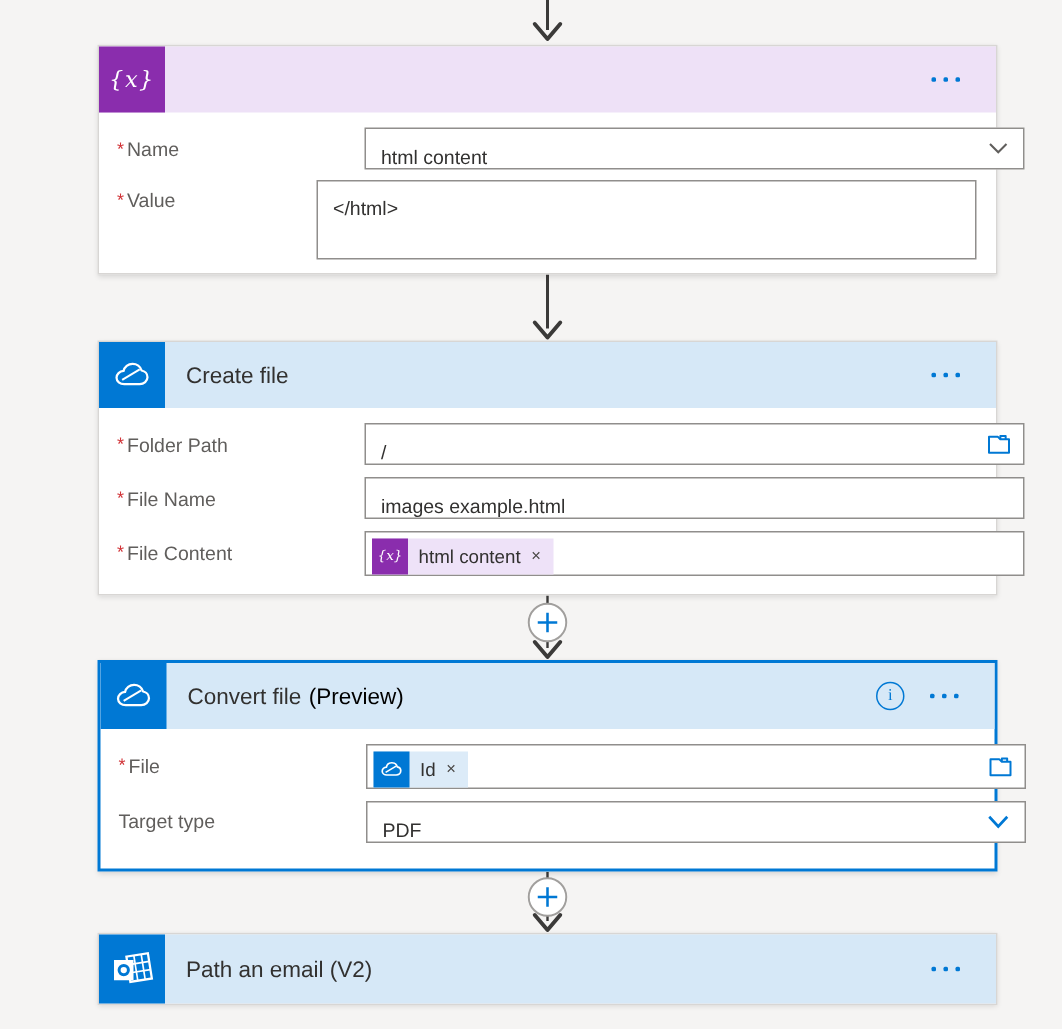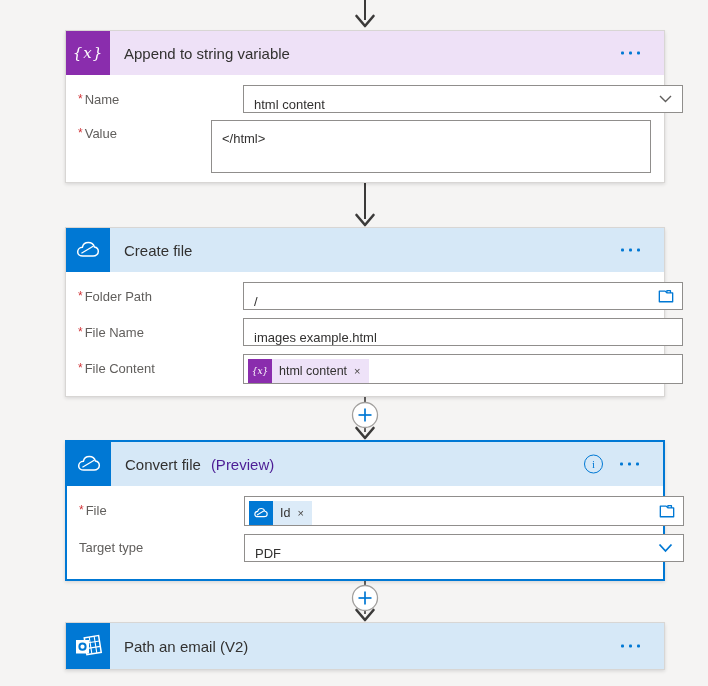--- a/index.html
+++ b/index.html
@@ -21,21 +21,21 @@
 
   .card-header{display:flex;align-items:stretch;height:44px;position:relative;cursor:pointer;}
   #card-send .card-header{height:46px;}
   .header-purple{background:#eee1f7;}
   .header-blue{background:#d6e8f7;}
   .icon-tile{width:44px;flex:0 0 44px;display:flex;align-items:center;justify-content:center;color:#fff;}
   .tile-purple{background:#8a2dad;}
   .tile-blue{background:#0078d4;}
   .glyph-braces{font-family:"DejaVu Serif",serif;font-style:italic;font-size:15px;letter-spacing:1px;}
   .card-title{display:flex;align-items:center;margin-left:14px;font-size:15px;color:#323130;white-space:nowrap;}
-  .title-suffix{color:#4c1d95;margin-left:10px;}
+  .title-suffix{color:#000000;margin-left:5px;}
 
   .menu-dots{position:absolute;right:22px;top:50%;transform:translateY(-50%);
     display:flex;gap:5px;padding:6px 2px;cursor:pointer;}
   .menu-dots i{width:3px;height:3px;background:#0078d4;display:block;border-radius:1px;}
 
   .info-btn{position:absolute;right:60px;top:50%;transform:translateY(-50%);
     width:17px;height:17px;border:1.6px solid #0078d4;border-radius:50%;
     color:#0078d4;font-size:11px;line-height:17px;text-align:center;
     font-family:"Liberation Serif","DejaVu Serif",serif;cursor:pointer;}
 
@@ -116,21 +116,20 @@
     <line x1="18" y1="10.5" x2="18" y2="23.5" stroke="#0078d4" stroke-width="1.7"></line>
     <line x1="11.5" y1="17" x2="24.5" y2="17" stroke="#0078d4" stroke-width="1.7"></line>
   </g>
 </svg>
 
 <div class="card" id="card-append">
   <div class="card-header header-purple">
     <div class="icon-tile tile-purple">
       <span class="glyph-braces">{x}</span>
     </div>
-    <div class="card-title">Append to string variable</div>
     <div class="menu-dots">
         <i></i>
         <i></i>
         <i></i>
       </div>
   </div>
   <div class="field-label row-name-label">
     <span class="req">*</span><span>Name</span>
   </div>
   <div class="input row-name-input">

